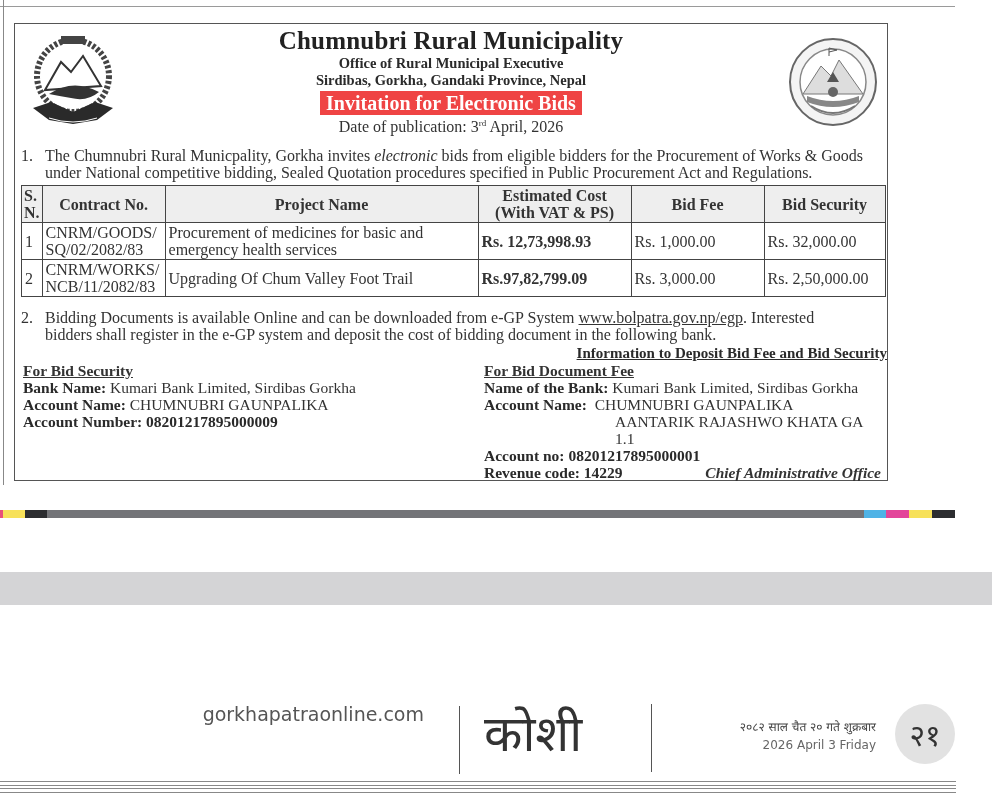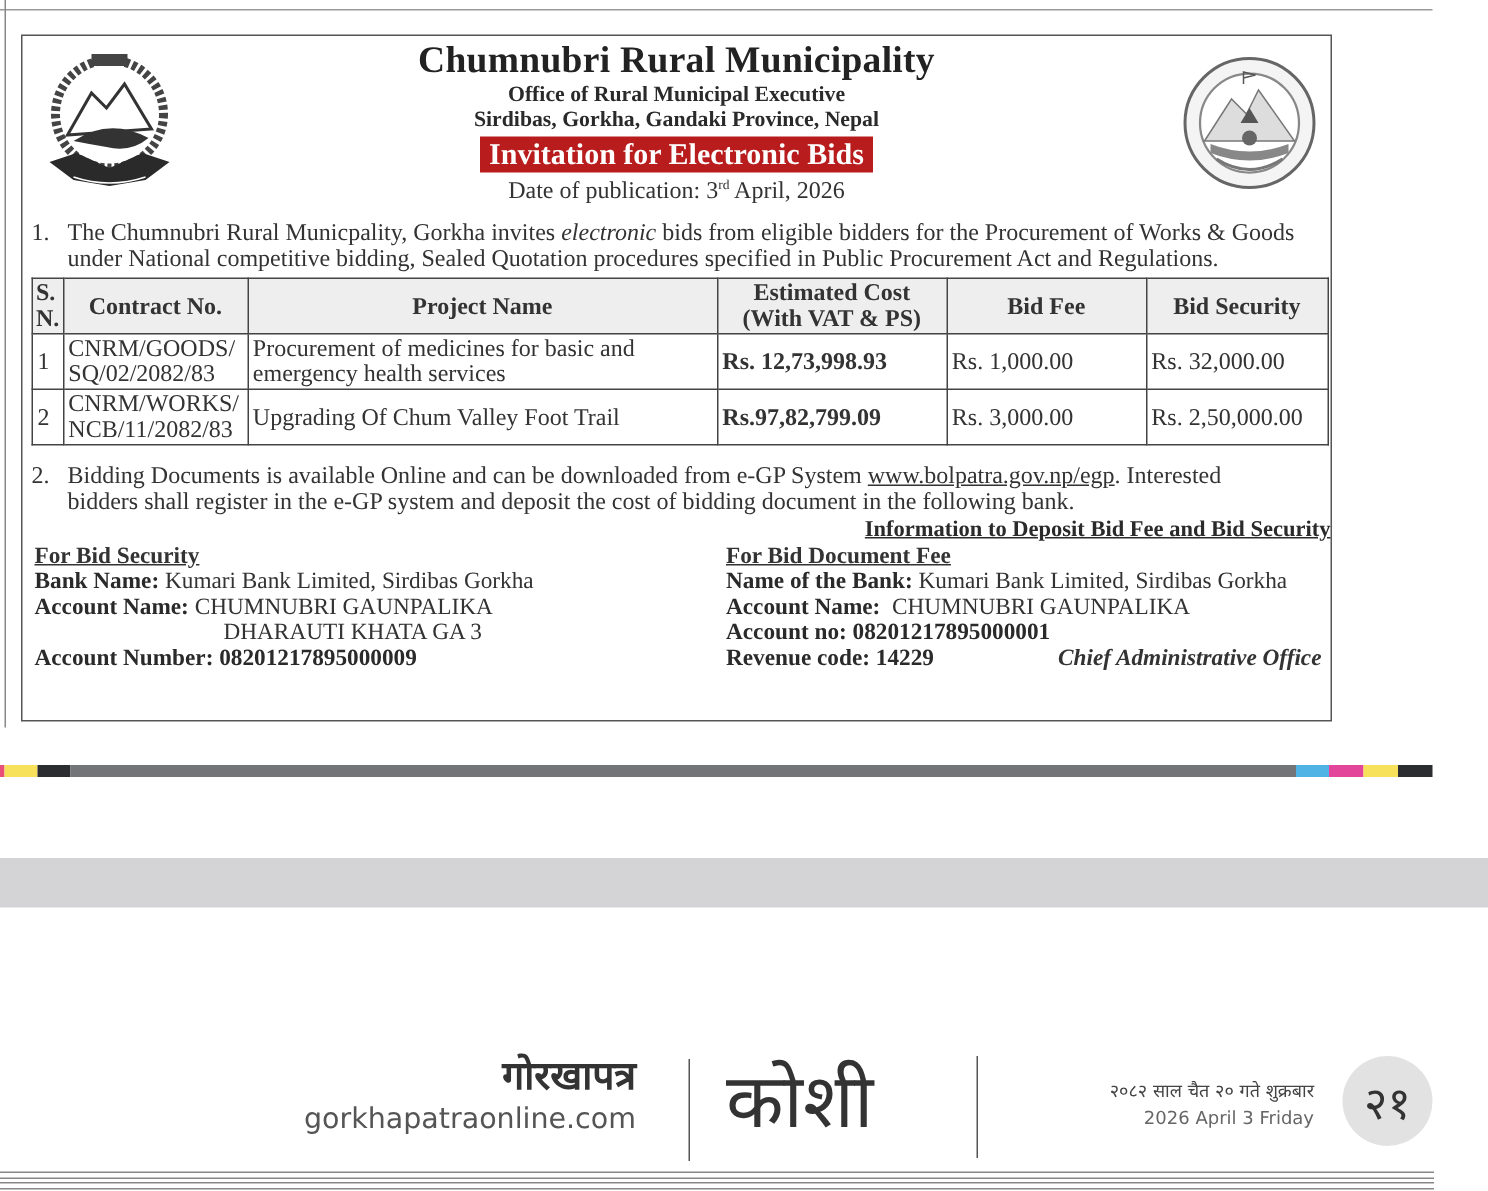--- a/index.html
+++ b/index.html
@@ -13,21 +13,21 @@
   
   .ad { position:absolute; left:14px; top:23px; width:874px; height:458px;
         border:1.5px solid #555; box-sizing:border-box; }
 
   .logo-left { position:absolute; left:12px; top:6px; width:92px; height:100px; }
   .logo-right { position:absolute; right:8px; top:12px; width:92px; height:92px; }
 
   .head { position:absolute; left:0; right:0; top:3px; text-align:center; }
   .title { font-size:25px; font-weight:bold; line-height:28px; letter-spacing:0.2px; color:#222; }
   .sub { font-size:14.5px; font-weight:bold; line-height:17px; color:#2a2a2a; }
-  .banner { display:inline-block; background:#b91c1c; color:#fff; font-size:20px; font-weight:bold;
+  .banner { display:inline-block; background:#ef4444; color:#fff; font-size:20px; font-weight:bold;
             padding:0 6px; line-height:24px; margin-top:2px; }
   .pubdate { font-size:16px; line-height:17px; color:#333; }
   .pubdate sup { font-size:9px; }
 
   .para { position:absolute; left:6px; right:6px; font-size:16px; line-height:17px; color:#333; }
   .para .num { display:inline-block; width:24px; }
   .para .ind { padding-left:24px; display:block; }
   .para1 { top:123px; }
   .para2 { top:285px; }
   .para2 a { color:#333; text-decoration:underline; }
@@ -151,28 +151,28 @@
     <span class="num">2.</span><span>Bidding Documents is available Online and can be downloaded from e-GP System </span><a>www.bolpatra.gov.np/egp</a><span>. Interested</span>
     <span class="ind">bidders shall register in the e-GP system and deposit the cost of bidding document in the following bank.</span>
   </div>
 
   <div class="info-title">Information to Deposit Bid Fee and Bid Security</div>
 
   <div class="col col-left">
     <div class="h">For Bid Security</div>
     <div><b>Bank Name:</b><span> Kumari Bank Limited, Sirdibas Gorkha</span></div>
     <div><b>Account Name:</b><span> CHUMNUBRI GAUNPALIKA</span></div>
-    <div class="indent1">DHARAUTI KHATA GA 3</div>
     <div><b>Account Number: 08201217895000009</b></div>
   </div>
 
   <div class="col col-right">
     <div class="h">For Bid Document Fee</div>
     <div><b>Name of the Bank:</b><span> Kumari Bank Limited, Sirdibas Gorkha</span></div>
     <div><b>Account Name:</b><span style="white-space:pre">  CHUMNUBRI GAUNPALIKA</span></div>
+    <div class="indent2">AANTARIK RAJASHWO KHATA GA 1.1</div>
     <div><b>Account no: 08201217895000001</b></div>
     <div class="rev-row">
       <b>Revenue code: 14229</b>
       <span class="sig">Chief Administrative Office</span>
     </div>
   </div>
 </div>
 
 <div class="strip">
   <div style="width: 3px; background: rgb(232, 80, 122);"></div>
@@ -181,21 +181,20 @@
   <div style="width: 817px; background: rgb(115, 116, 120);"></div>
   <div style="width: 22px; background: rgb(79, 179, 230);"></div>
   <div style="width: 23px; background: rgb(227, 69, 154);"></div>
   <div style="width: 23px; background: rgb(247, 225, 90);"></div>
   <div style="width: 23px; background: rgb(44, 45, 48);"></div>
 </div>
 
 <div class="band"></div>
 
 <div class="f-brand">
-  <div class="np">गोरखापत्र</div>
   <div class="url">gorkhapatraonline.com</div>
 </div>
 <div class="vsep1"></div>
 <div class="f-section">कोशी</div>
 <div class="vsep2"></div>
 <div class="f-date">
   <div class="np">२०८२ साल चैत २० गते शुक्रबार</div>
   <div class="en">2026 April 3 Friday</div>
 </div>
 <div class="pageno">२१</div>

